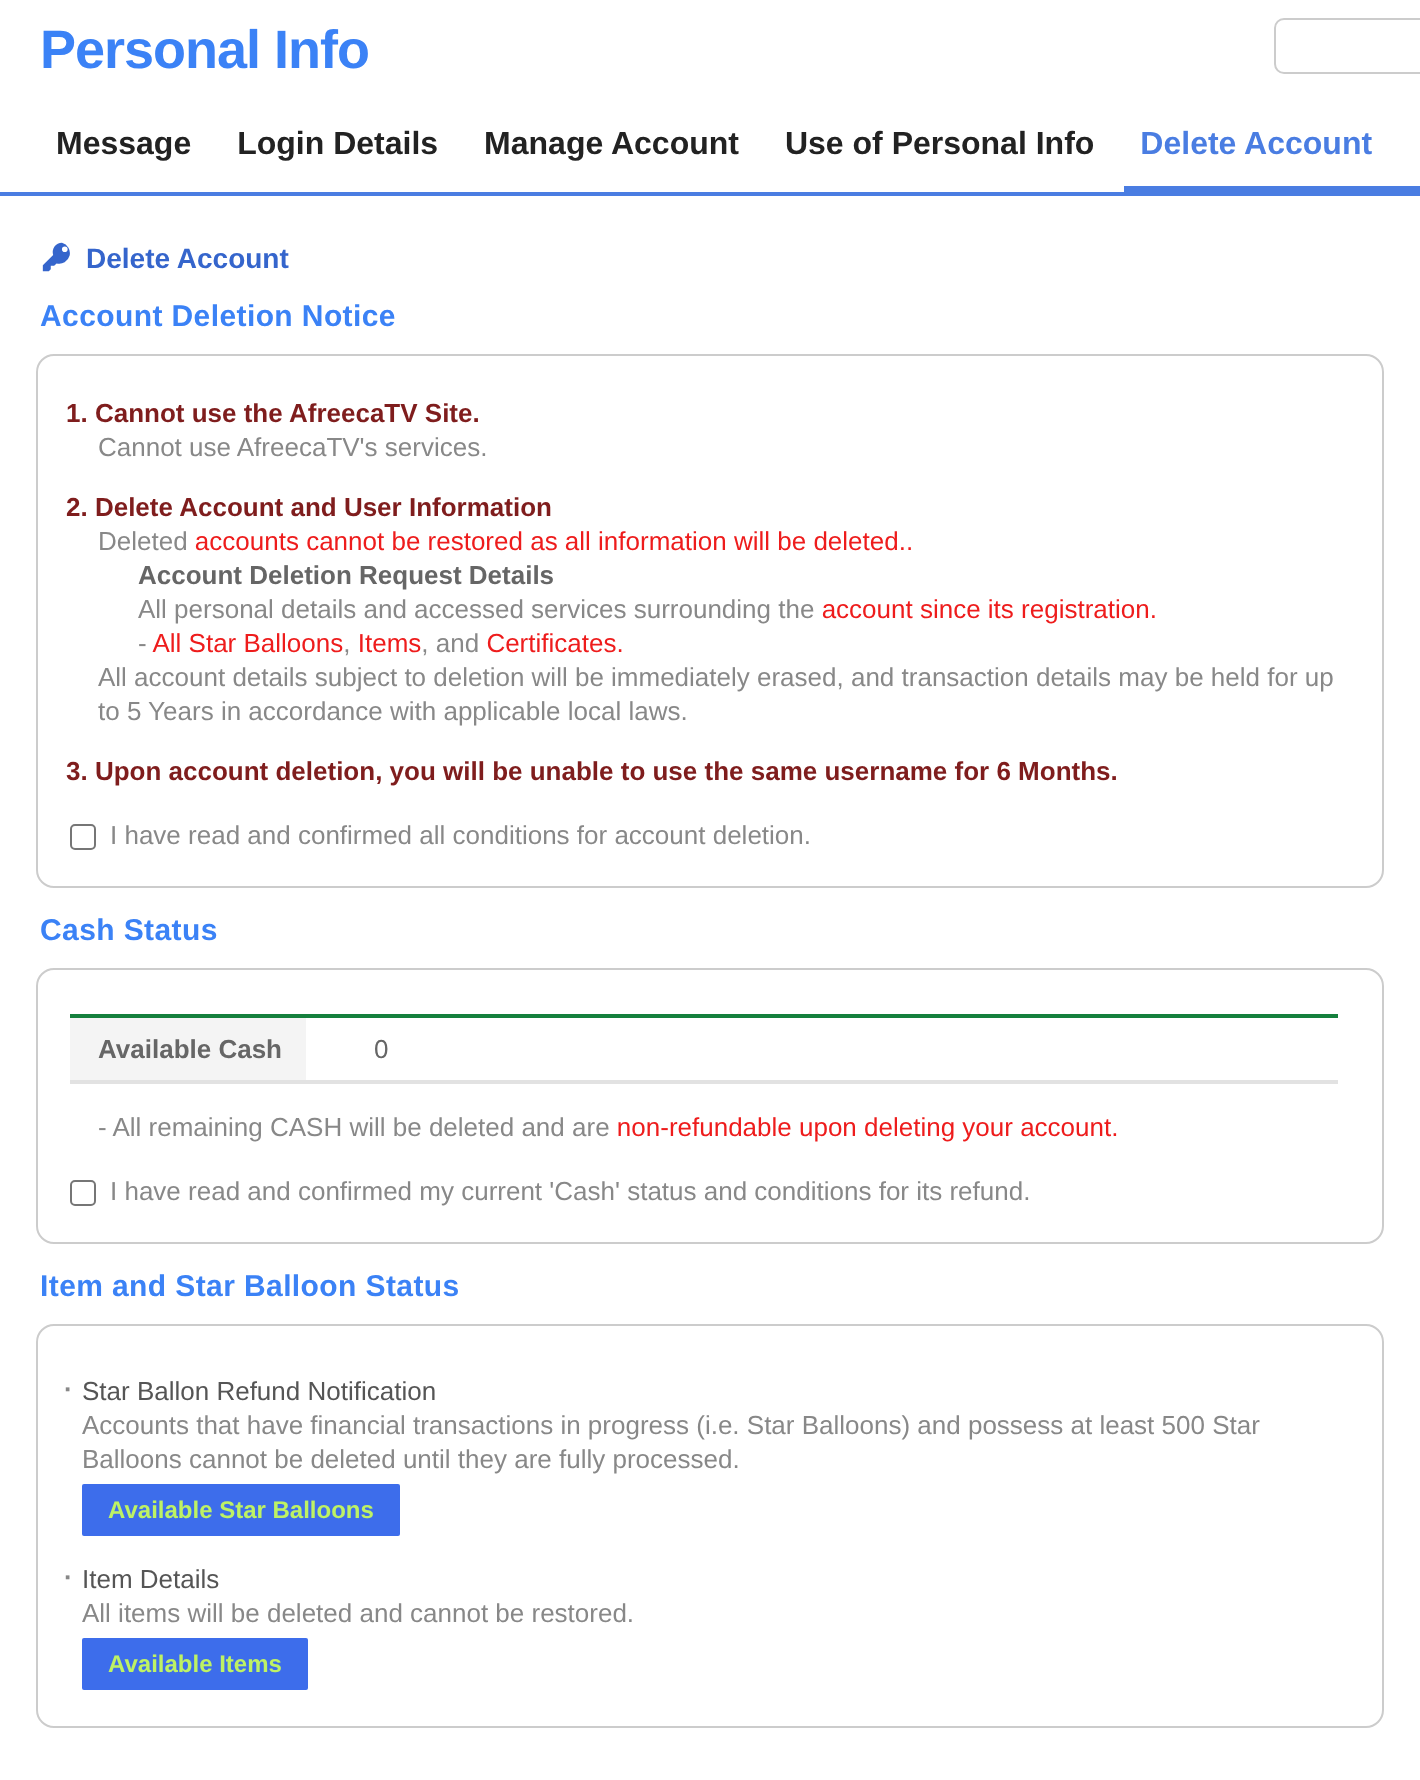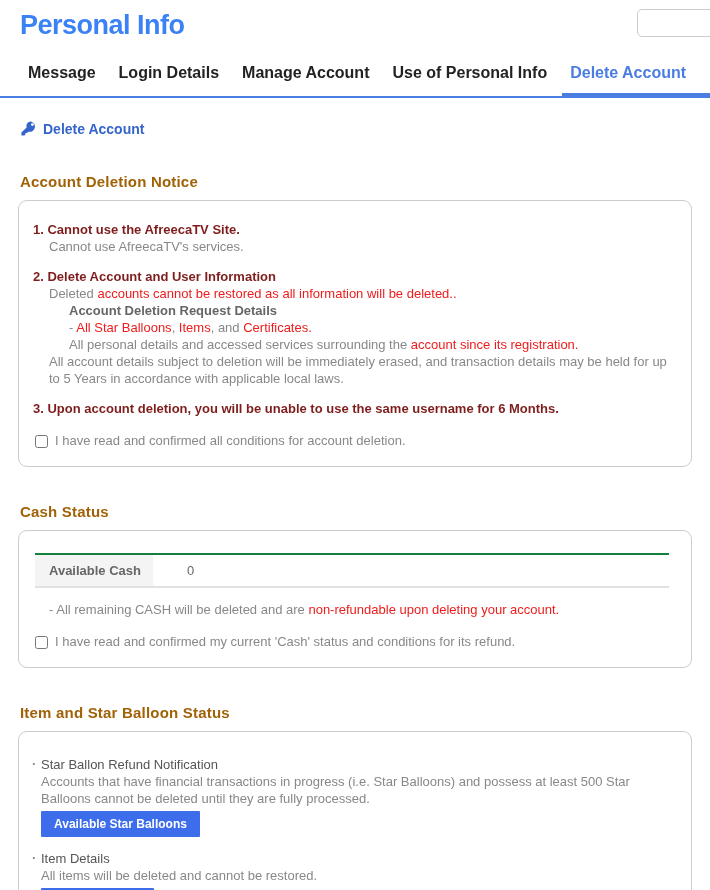--- a/index.html
+++ b/index.html
@@ -20,21 +20,21 @@
   .tab.active::after { content:""; position:absolute; left:-8px; right:-28px; bottom:-16px;
                        height:5px; background:#4a7de2; }
 
   .content { padding:0 18px; }
 
   
   .subheader { display:flex; align-items:center; gap:6px; margin:22px 0 0 2px; }
   .subheader .label { color:#3565cc; font-weight:bold; font-size:14px; }
   .key-icon { width:17px; height:17px; display:inline-block; }
 
-  .section-heading { font-size:15px; font-weight:bold; color:#a16207; margin:36px 0 10px 2px; letter-spacing:0.2px; }
+  .section-heading { font-size:15px; font-weight:bold; color:#3b82f6; margin:13px 0 10px 2px; letter-spacing:0.2px; }
 
   .panel { border:1px solid #ccc; border-radius:9px; padding:20px 20px 18px 14px; background:#fff; }
 
   .num-title { color:#7f1d1d; font-weight:bold; line-height:17px; }
   .plain { color:#888; line-height:17px; }
   .red { color:#ee1c1c; }
   .ind1 { margin-left:16px; }
   .ind2 { margin-left:36px; }
   .sub-bold { color:#666; font-weight:bold; line-height:17px; }
   .gap { height:13px; }
@@ -44,21 +44,21 @@
   .check-row input[type=checkbox] { width:13px; height:13px; accent-color:#bbb; }
   .check-row .clabel { color:#888; }
 
   
   .cash-table { border-top:2px solid #15803d; border-bottom:2px solid #e2e2e2; display:flex;
                 align-items:stretch; margin:2px 2px 0 2px; }
   .cash-table .cell-label { background:#f4f4f4; width:118px; padding:8px 0 8px 14px;
                             font-weight:bold; color:#666; }
   .cash-table .cell-value { padding:8px 0 8px 34px; color:#666; }
 
-  .blue-btn { display:inline-block; background:#3d6deb; color:#ffffff; font-weight:bold;
+  .blue-btn { display:inline-block; background:#3d6deb; color:#bef264; font-weight:bold;
               font-size:12px; border:none; padding:6px 13px; cursor:pointer; border-radius:1px;
               font-family:"Liberation Sans","DejaVu Sans",sans-serif; }
 
   .bullet-title { color:#555; font-weight:normal; line-height:17px; position:relative; }
   .bullet-title::before { content:"\00B7"; position:absolute; left:-9px; top:-1px; color:#888; font-weight:bold; }
 </style>
 </head>
 <body>
 
 <div class="header">
@@ -86,22 +86,22 @@
   </div>
 
   <div class="section-heading">Account Deletion Notice</div>
   <div class="panel">
     <div class="num-title">1. Cannot use the AfreecaTV Site.</div>
     <div class="plain ind1">Cannot use AfreecaTV's services.</div>
     <div class="gap"></div>
     <div class="num-title">2. Delete Account and User Information</div>
     <div class="plain ind1"><span>Deleted </span><span class="red">accounts cannot be restored as all information will be deleted..</span></div>
     <div class="sub-bold ind2">Account Deletion Request Details</div>
+    <div class="plain ind2"><span>All personal details and accessed services surrounding the </span><span class="red">account since its registration.</span></div>
     <div class="plain ind2"><span>- </span><span class="red">All Star Balloons</span><span>, </span><span class="red">Items</span><span>, and </span><span class="red">Certificates.</span></div>
-    <div class="plain ind2"><span>All personal details and accessed services surrounding the </span><span class="red">account since its registration.</span></div>
     <div class="plain ind1">All account details subject to deletion will be immediately erased, and transaction details may be held for up to 5 Years in accordance with applicable local laws.</div>
     <div class="gap"></div>
     <div class="num-title">3. Upon account deletion, you will be unable to use the same username for 6 Months.</div>
     <div class="check-row">
       <input type="checkbox" style="">
       <span class="clabel">I have read and confirmed all conditions for account deletion.</span>
     </div>
   </div>
 
   <div class="section-heading">Cash Status</div>

